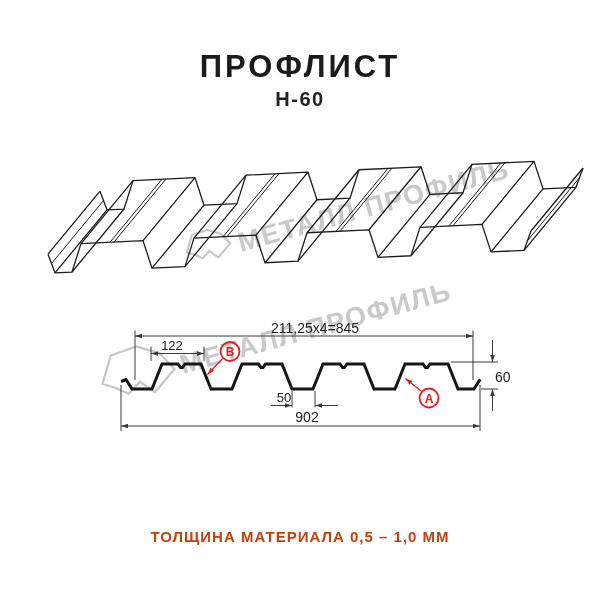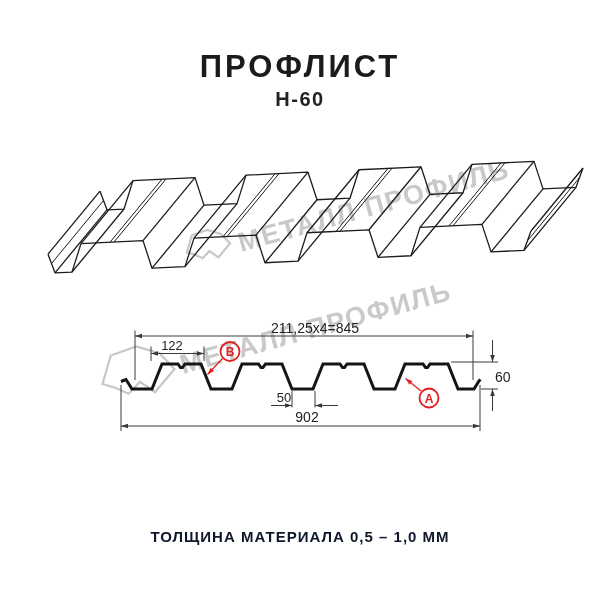--- a/index.html
+++ b/index.html
@@ -10,21 +10,21 @@
   .title{
     position:absolute;top:49px;left:0;width:600px;text-align:center;
     font-size:31px;font-weight:bold;letter-spacing:3px;color:#1b1b1b;
   }
   .subtitle{
     position:absolute;top:88px;left:0;width:600px;text-align:center;
     font-size:20px;font-weight:bold;letter-spacing:1.5px;color:#222;
   }
   .footer{
     position:absolute;top:528px;left:0;width:600px;text-align:center;
-    font-size:15px;font-weight:bold;letter-spacing:1px;color:#0f172a;
+    font-size:15px;font-weight:bold;letter-spacing:1px;color:#c2410c;
   }
   svg{position:absolute;top:0;left:0;}
   svg text{font-family:"Liberation Sans", sans-serif;}
 </style>
 </head>
 <body>
 
 <div id="page">
   <div class="title">ПРОФЛИСТ</div>
   <div class="subtitle">Н-60</div>

